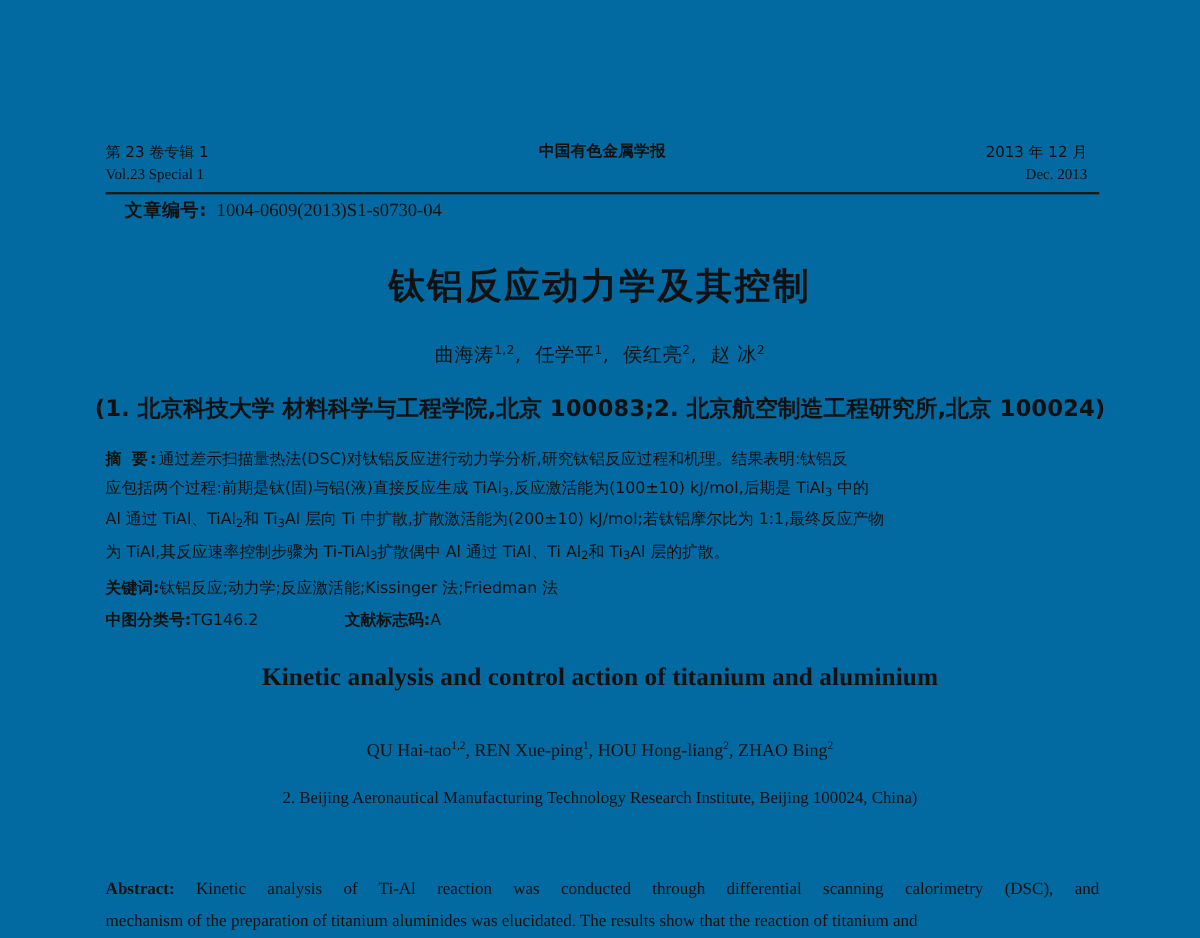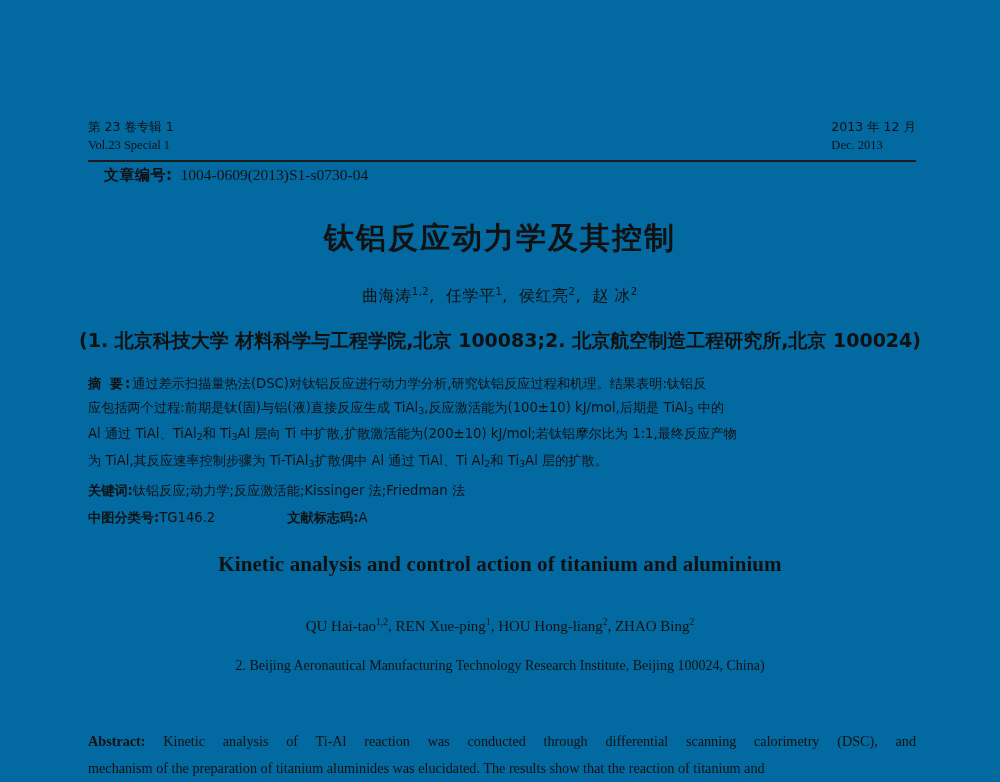--- a/index.html
+++ b/index.html
@@ -32,21 +32,21 @@
     height: 44px;
   }
   .runhead-col {
     position: absolute;
     top: 0;
     line-height: 1.45;
     font-size: 12.5px;
   }
   .runhead-left  { left: 0; text-align: left; }
   .runhead-mid   { left: 50%; transform: translateX(-50%); text-align: center; }
-  .runhead-right { right: 0; }
+  .runhead-right { right: 10px; text-align: right; }
 
   .rh-cn  { font-family: "DejaVu Sans", "Liberation Sans", sans-serif; font-weight: 700; font-size: 13px; letter-spacing: .2px; }
   .rh-cn-plain { font-family: "DejaVu Sans", "Liberation Sans", sans-serif; font-weight: 400; font-size: 12.5px; }
   .rh-en  { font-family: "Liberation Serif", serif; font-weight: 700; font-size: 14px; letter-spacing: .1px; }
   .rh-en-sm { font-family: "Liberation Serif", serif; font-weight: 400; font-size: 12.5px; }
 
   .rule {
     position: absolute;
     left: 88px;
     top: 160px;
@@ -209,20 +209,21 @@
 <body>
 
 <div class="page">
 
   <div class="runhead">
     <div class="runhead-col runhead-left">
       <div class="rh-cn-plain">第 23 卷专辑 1</div>
       <div class="rh-en-sm">Vol.23 Special 1</div>
     </div>
     <div class="runhead-col runhead-mid">
+      <div class="rh-cn">中国有色金属学报</div>
     </div>
     <div class="runhead-col runhead-right">
       <div class="rh-cn-plain">2013 年 12 月</div>
       <div class="rh-en-sm">Dec. 2013</div>
     </div>
   </div>
 
   <div class="rule"></div>
 
   <div class="artno">

